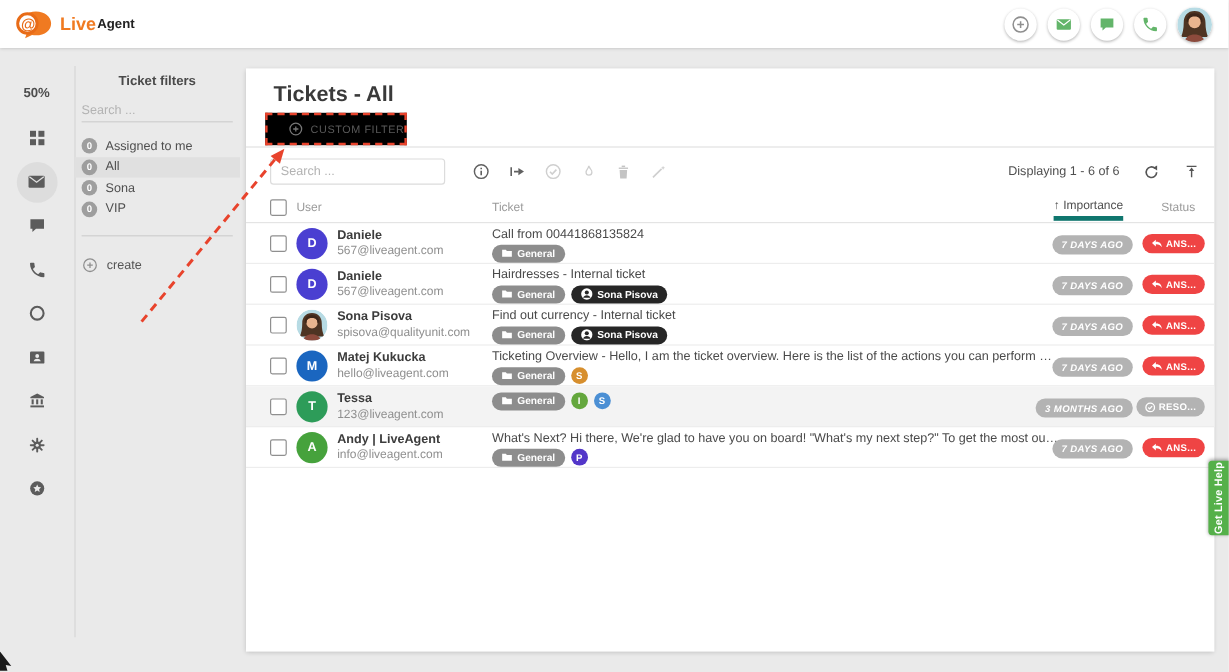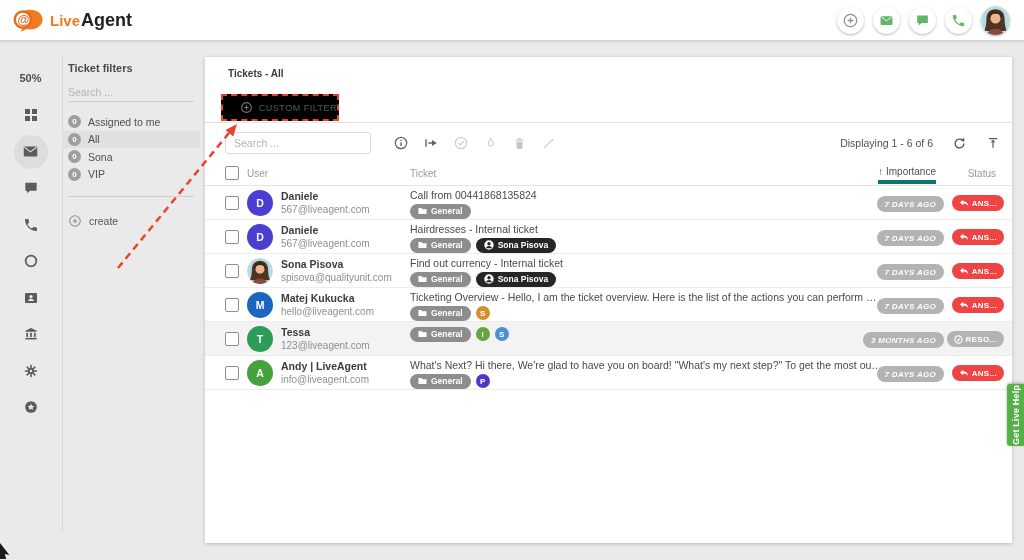--- a/index.html
+++ b/index.html
@@ -4,55 +4,55 @@
 <style>
   * { box-sizing:border-box; margin:0; padding:0; }
   html,body { width:1024px; height:560px; }
   body { font-family:"Liberation Sans", sans-serif; background:#eaeaea; position:relative; overflow:hidden; }
 
   
   .topbar { position:absolute; left:0; top:0; width:1024px; height:40px; background:#fff;
             box-shadow:0 1px 3px rgba(0,0,0,.18); display:flex; align-items:center; z-index:20; }
   .logo { display:flex; align-items:center; gap:6px; margin-left:12px; cursor:pointer; }
   .logo .lg1 { color:#f07a21; font-weight:bold; font-size:15px; }
-  .logo .lg2 { color:#222; font-weight:bold; font-size:18px; margin-left:-5px; }
+  .logo .lg2 { color:#222; font-weight:bold; font-size:11px; margin-left:-5px; }
   .tb-actions { margin-left:auto; margin-right:14px; display:flex; align-items:center; gap:9px; }
   .cbtn { width:27px; height:27px; border-radius:50%; background:#fff; border:none;
           box-shadow:0 1px 2.5px rgba(0,0,0,.28); display:flex; align-items:center; justify-content:center; cursor:pointer; }
   .cbtn.gray { color:#8f8f8f; } .cbtn.green { color:#63b56a; }
   .avatar { width:29px; height:29px; border-radius:50%; overflow:hidden; box-shadow:0 1px 2.5px rgba(0,0,0,.3); cursor:pointer; }
 
   
   .rail { position:absolute; left:0; top:40px; width:61px; bottom:0; display:flex; flex-direction:column; align-items:center; }
   .zoom-label { margin-top:32px; margin-bottom:13px; font-size:11px; font-weight:bold; color:#4d4d4d; }
   .ric { width:61px; height:36.5px; display:flex; align-items:center; justify-content:center; color:#5c5c5c; cursor:pointer; }
   .ric .circ { width:34px; height:34px; border-radius:50%; display:flex; align-items:center; justify-content:center; }
   .ric.active .circ { background:#dddddd; }
   .vdiv { position:absolute; left:62px; top:55px; height:476px; width:1px; background:#d6d6d6; }
 
   
   .filters { position:absolute; left:68px; top:62px; width:126px; }
-  .f-title { font-size:11px; font-weight:bold; color:#4a4a4a; }
+  .f-title { font-size:11px; font-weight:bold; color:#4a4a4a;text-align:center; }
   .f-search { margin-top:9px; width:100%; border:none; border-bottom:1px solid #cfcfcf; background:transparent;
               font-size:10.5px; padding:3px 0; color:#555; outline:none; font-family:inherit; }
   .f-search::placeholder { color:#b3b3b3; }
   .f-list { margin-top:11px; }
   .f-item { height:17.5px; display:flex; align-items:center; gap:7px; padding:0 6px; margin:0 -6px; cursor:pointer; }
   .f-item.active { background:#e0e0e0; }
   .f-badge { width:13px; height:13px; border-radius:50%; background:#9e9e9e; color:#fff; font-size:8px; font-weight:bold;
              display:flex; align-items:center; justify-content:center; flex:none; }
   .f-label { font-size:10.5px; color:#4f4f4f; white-space:nowrap; }
   .f-div { border-top:1px solid #cfcfcf; margin-top:13px; }
   .f-create { margin-top:17px; display:flex; align-items:center; gap:7px; font-size:10.5px; color:#555; cursor:pointer; }
 
   
   .card { position:absolute; left:205px; top:57px; width:807px; height:486px; background:#fff;
           box-shadow:0 1px 4px rgba(0,0,0,.2); }
   .card-head { position:relative; height:66px; border-bottom:1px solid #e2e2e2; }
-  .card-head h1 { position:absolute; left:23px; top:11px; font-size:10px; color:#3a3a3a; }
+  .card-head h1 { position:absolute; left:23px; top:11px; font-size:18px; color:#3a3a3a; }
   .cf-annot { position:absolute; left:16px; top:37px; width:118px; height:27px; border:2px dashed #e8432c;
               display:flex; align-items:center; justify-content:flex-end; z-index:30; background:#000000; }
   .cf-btn { display:flex; align-items:center; gap:6px; background:none; border:none; font-size:9px; color:#5a5a5a;
             letter-spacing:.5px; cursor:pointer; font-family:inherit; white-space:nowrap; }
 
   .toolbar { position:relative; height:40px; }
   .t-search { position:absolute; left:20px; top:9px; width:146px; height:22px; border:1px solid #dcdcdc; border-radius:3px;
               font-size:10.5px; padding:0 8px; color:#555; outline:none; font-family:inherit; }
   .t-search::placeholder { color:#b3b3b3; }
   .t-icons { position:absolute; left:188px; top:0; height:40px; display:flex; align-items:center; gap:14px; }

